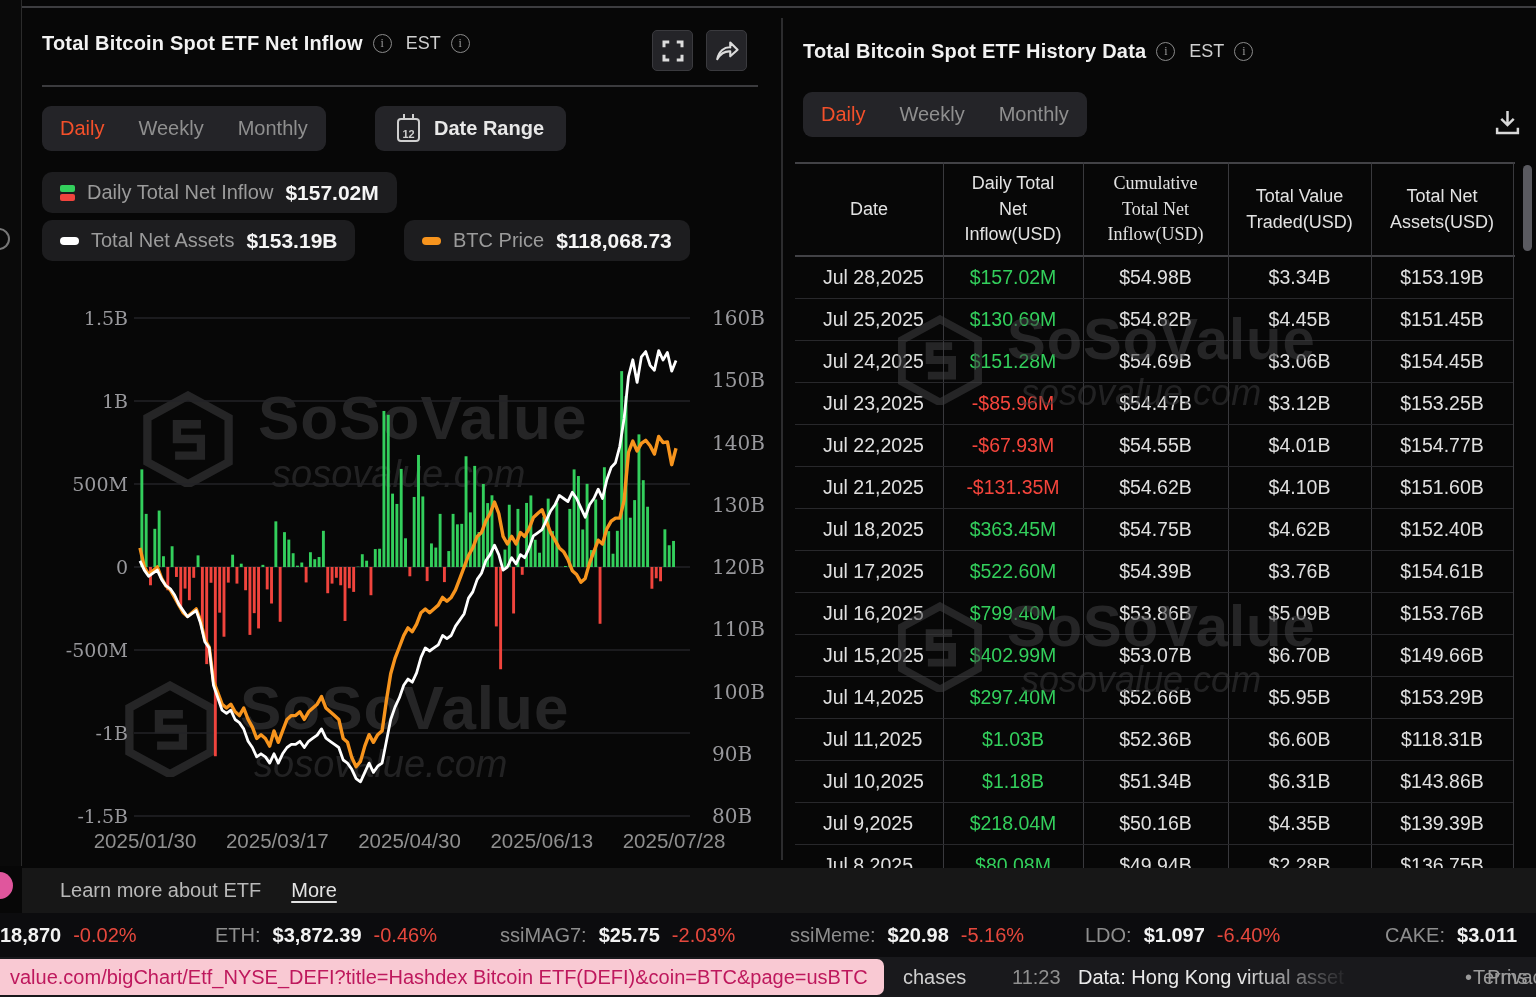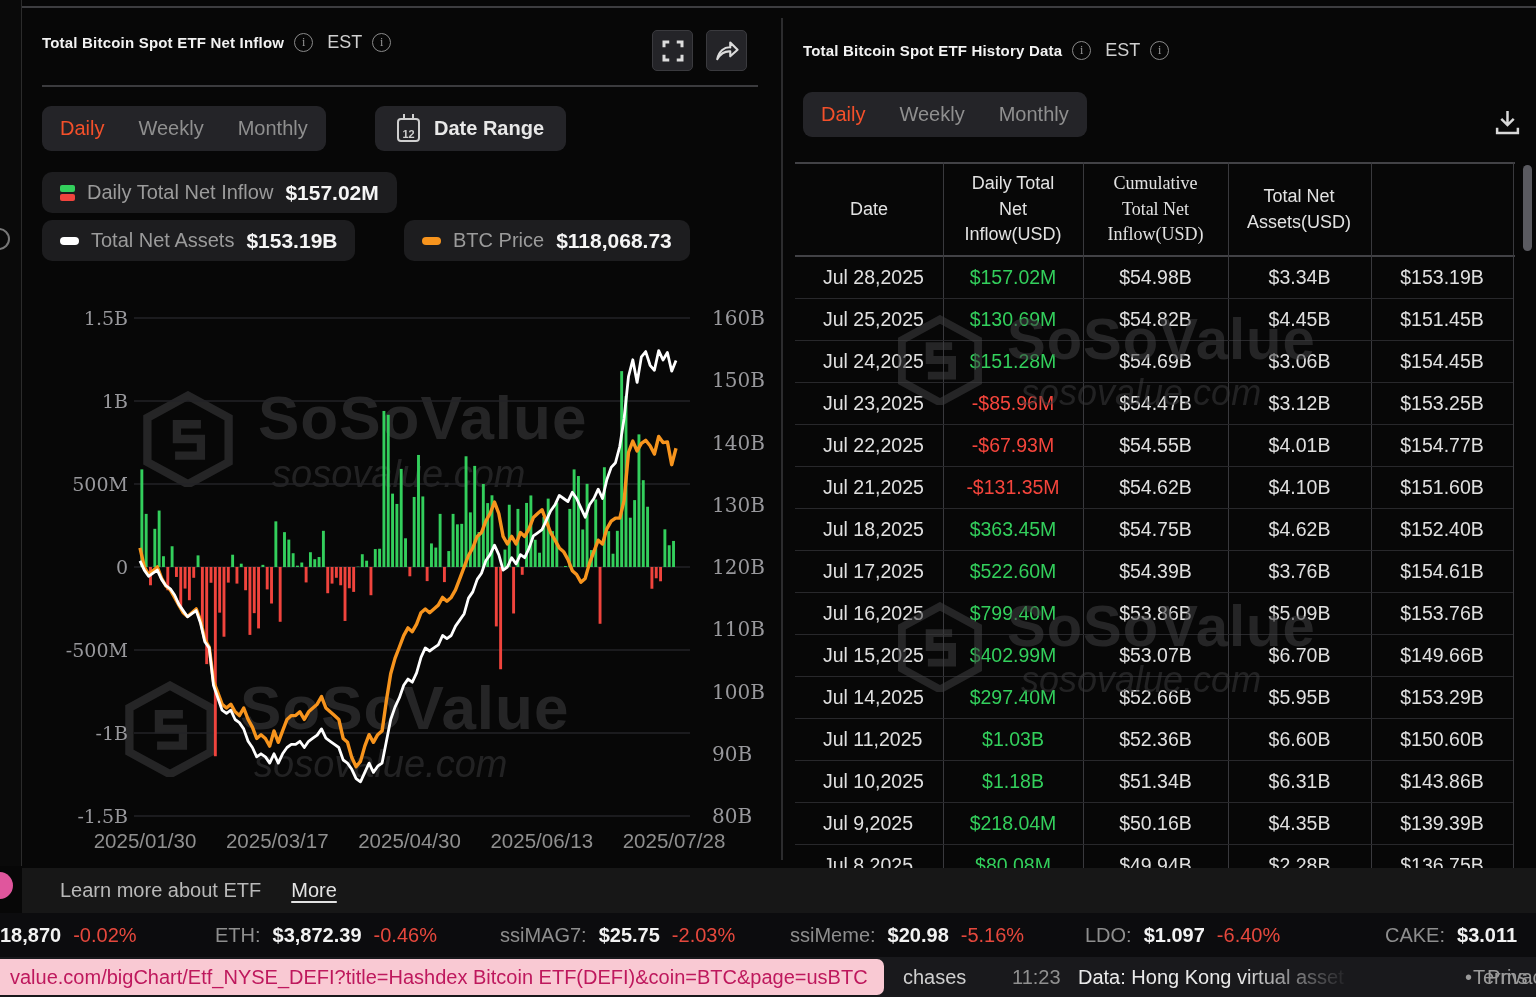--- a/index.html
+++ b/index.html
@@ -14,21 +14,21 @@
 
   .top-line { position:absolute; left:12px; right:0; top:6px; height:2px; background:#3d3d40; }
 
   .panel { position:absolute; top:10px; }
   .left-panel { left:22px; width:758px; height:856px; }
   .right-panel { left:795px; width:741px; height:852px; }
   .v-divider { position:absolute; left:781px; top:18px; width:2px; height:842px; background:#2c2c2e; }
 
   
   .panel-header { position:absolute; display:flex; align-items:center; gap:10px; }
-  .panel-title { font-size:15px; font-weight:bold; color:#f2f2f2; letter-spacing:.2px; }
+  .panel-title { font-size:20px; font-weight:bold; color:#f2f2f2; letter-spacing:.2px; }
   .info-icon { width:19px; height:19px; border:1.6px solid #8a8a8a; border-radius:50%; color:#9a9a9a;
                font-size:12px; display:inline-flex; align-items:center; justify-content:center; font-family:"Liberation Serif", serif; }
   .est { font-size:18px; color:#cfcfcf; margin-left:4px; }
 
   .tool-tile { width:41px; height:41px; background:#242428; border:1px solid #3a3a3e; border-radius:5px;
                display:flex; align-items:center; justify-content:center; }
   .hdr-divider { position:absolute; left:20px; width:716px; top:75px; height:2px; background:#3b3b3e; }
 
   
   .tabs-pill { position:absolute; background:#242428; border-radius:9px; display:flex; align-items:center; height:45px; padding:0 18px; gap:34px; }
@@ -356,20 +356,21 @@
         <path d="M13 2 V14 M7 9.5 L13 15.5 L19 9.5" fill="none" stroke="#d8d8d8" stroke-width="2.4"></path>
         <path d="M3 18 V23 H23 V18" fill="none" stroke="#d8d8d8" stroke-width="2.4"></path>
       </svg>
     </div>
 
     <div class="tbl-top"></div>
     <div id="thead" class="thead">
         <div class="th" style="width: 148px; padding: 0px 14px;">Date</div>
         <div class="th" style="width: 140px; padding: 0px 14px;">Daily Total Net Inflow(USD)</div>
         <div class="th" style="width: 145px; padding: 8px 14px; font-family: Liberation Serif, serif;">Cumulative Total Net Inflow(USD)</div>
+        <div class="th" style="width: 143px; padding: 0px 14px;">Total Value Traded(USD)</div>
         <div class="th" style="width: 142px; padding: 0px 14px;">Total Net Assets(USD)</div>
       </div>
     <div class="tbl-hdr-bottom"></div>
     <div id="col-lines">
         <div class="col-line" style="left: 148px;"></div>
         <div class="col-line" style="left: 288px;"></div>
         <div class="col-line" style="left: 433px;"></div>
         <div class="col-line" style="left: 576px;"></div>
         <div class="col-line" style="left: 718px;"></div>
       </div>
@@ -449,21 +450,21 @@
           <div class="td pos" style="width: 140px;">$297.40M</div>
           <div class="td " style="width: 145px;">$52.66B</div>
           <div class="td " style="width: 143px;">$5.95B</div>
           <div class="td " style="width: 142px;">$153.29B</div>
         </div>
         <div class="trow">
           <div class="td date" style="width: 148px;">Jul 11,2025</div>
           <div class="td pos" style="width: 140px;">$1.03B</div>
           <div class="td " style="width: 145px;">$52.36B</div>
           <div class="td " style="width: 143px;">$6.60B</div>
-          <div class="td " style="width: 142px;">$150.60B</div>
+          <div class="td " style="width: 142px;">$118.31B</div>
         </div>
         <div class="trow">
           <div class="td date" style="width: 148px;">Jul 10,2025</div>
           <div class="td pos" style="width: 140px;">$1.18B</div>
           <div class="td " style="width: 145px;">$51.34B</div>
           <div class="td " style="width: 143px;">$6.31B</div>
           <div class="td " style="width: 142px;">$143.86B</div>
         </div>
         <div class="trow">
           <div class="td date" style="width: 148px;">Jul 9,2025</div>

